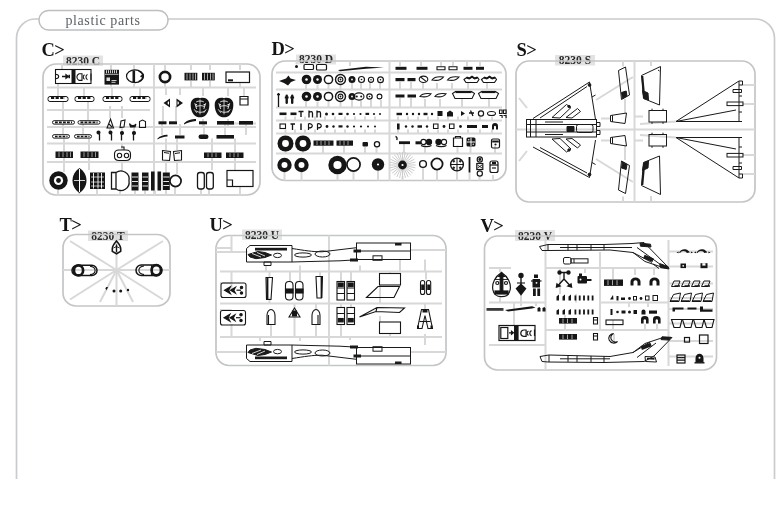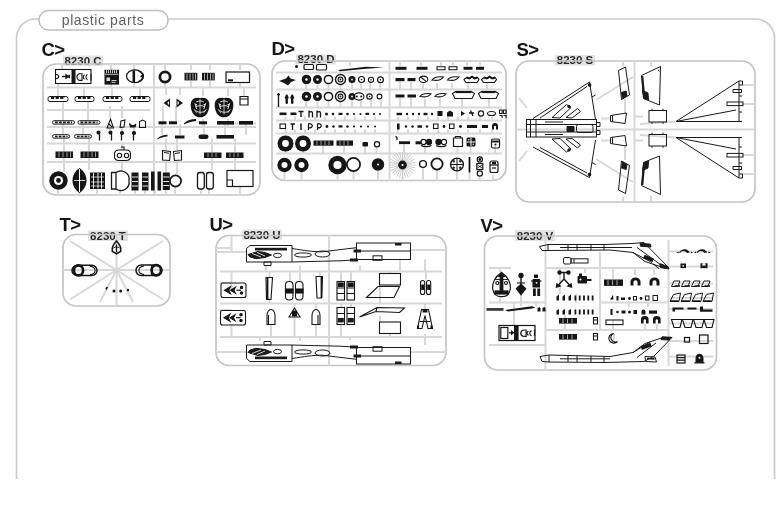--- a/index.html
+++ b/index.html
@@ -1,17 +1,17 @@
 <!DOCTYPE html>
 <html><head>
 <meta charset="utf-8">
 <style>
   html,body{margin:0;padding:0;background:#ffffff;}
   #page{position:relative;width:784px;height:479px;background:#5eead4;overflow:hidden;
-        font-family:Liberation Sans, sans-serif;}
+        font-family:Liberation Serif, serif;}
   svg{position:absolute;left:0;top:0;}
 </style>
 </head>
 <body>
 <div id="page">
 <svg width="784" height="507" viewBox="0 0 784 507">
 
   <rect x="0" y="0" width="784" height="507" fill="#ffffff"></rect>
 
   <rect x="16.5" y="19" width="758" height="480" rx="19" fill="none" stroke="#c9cbcc" stroke-width="1.7"></rect>

